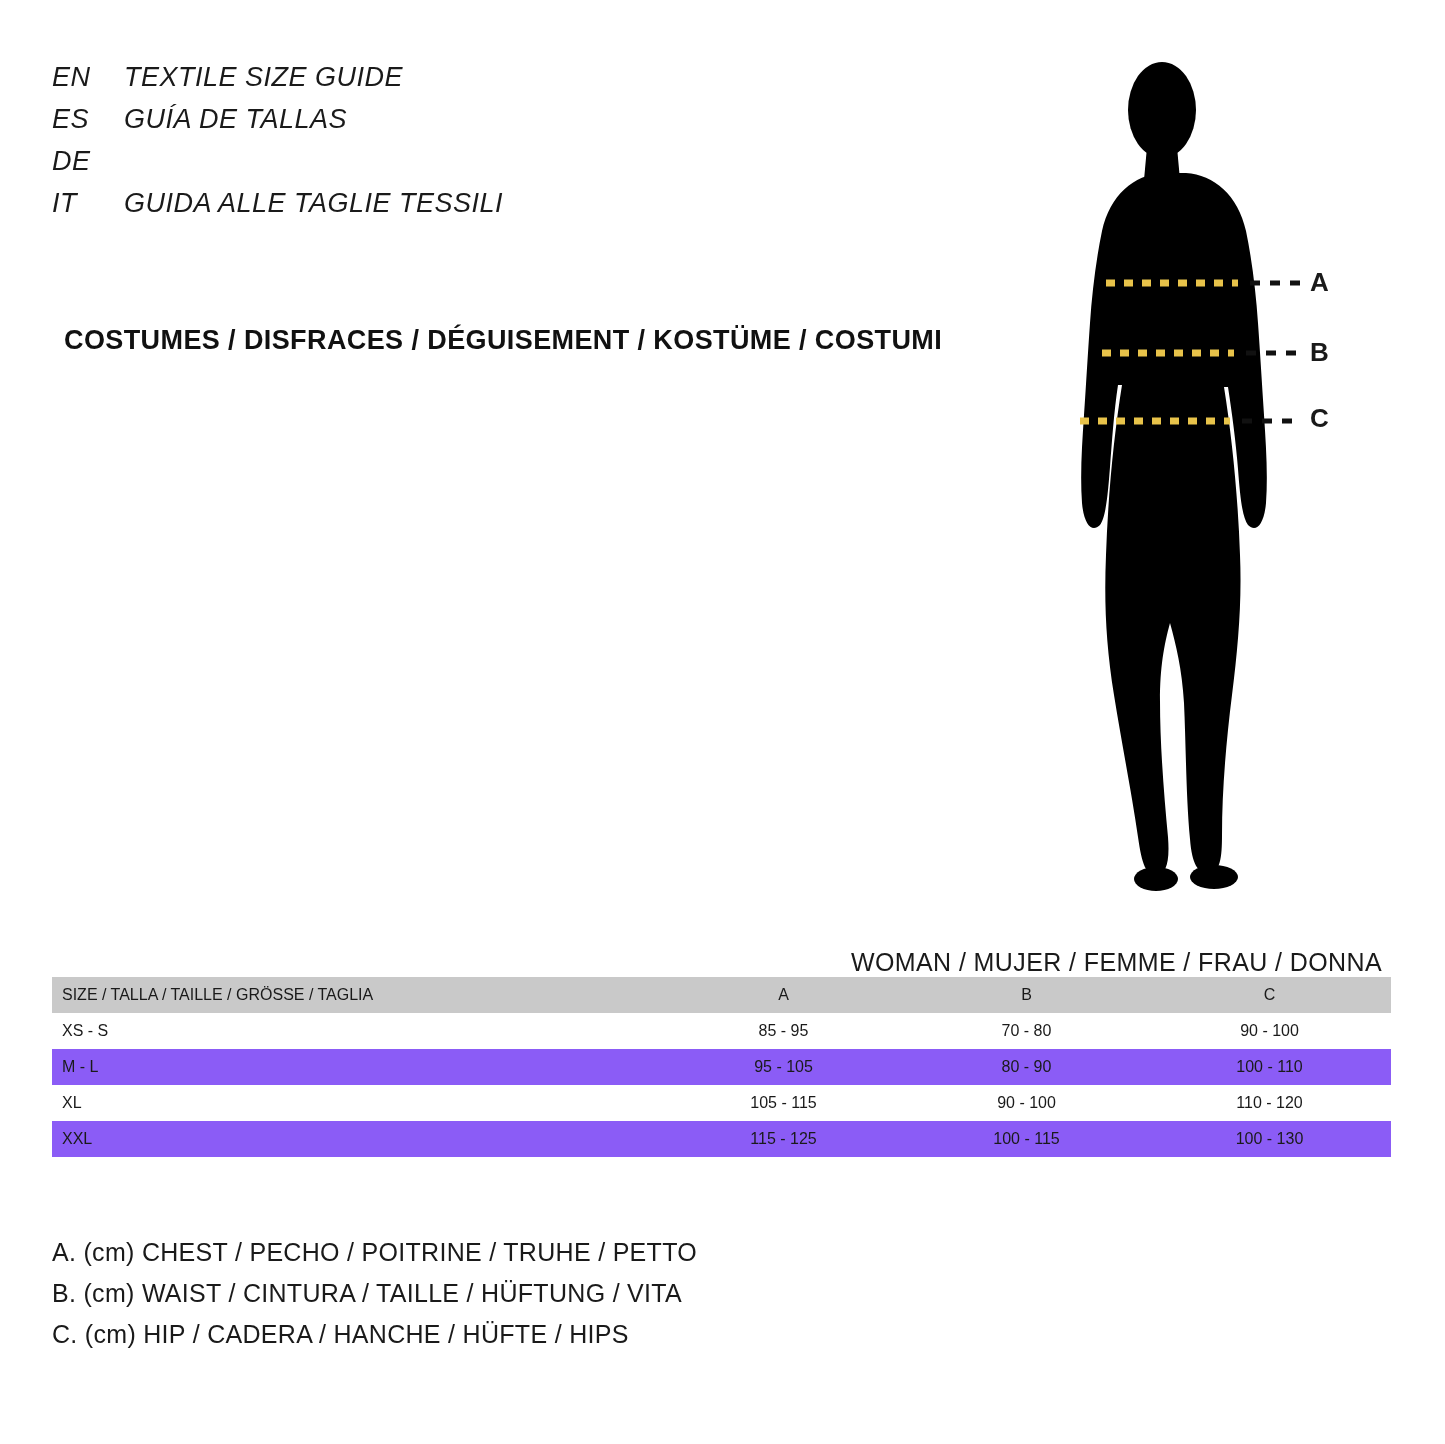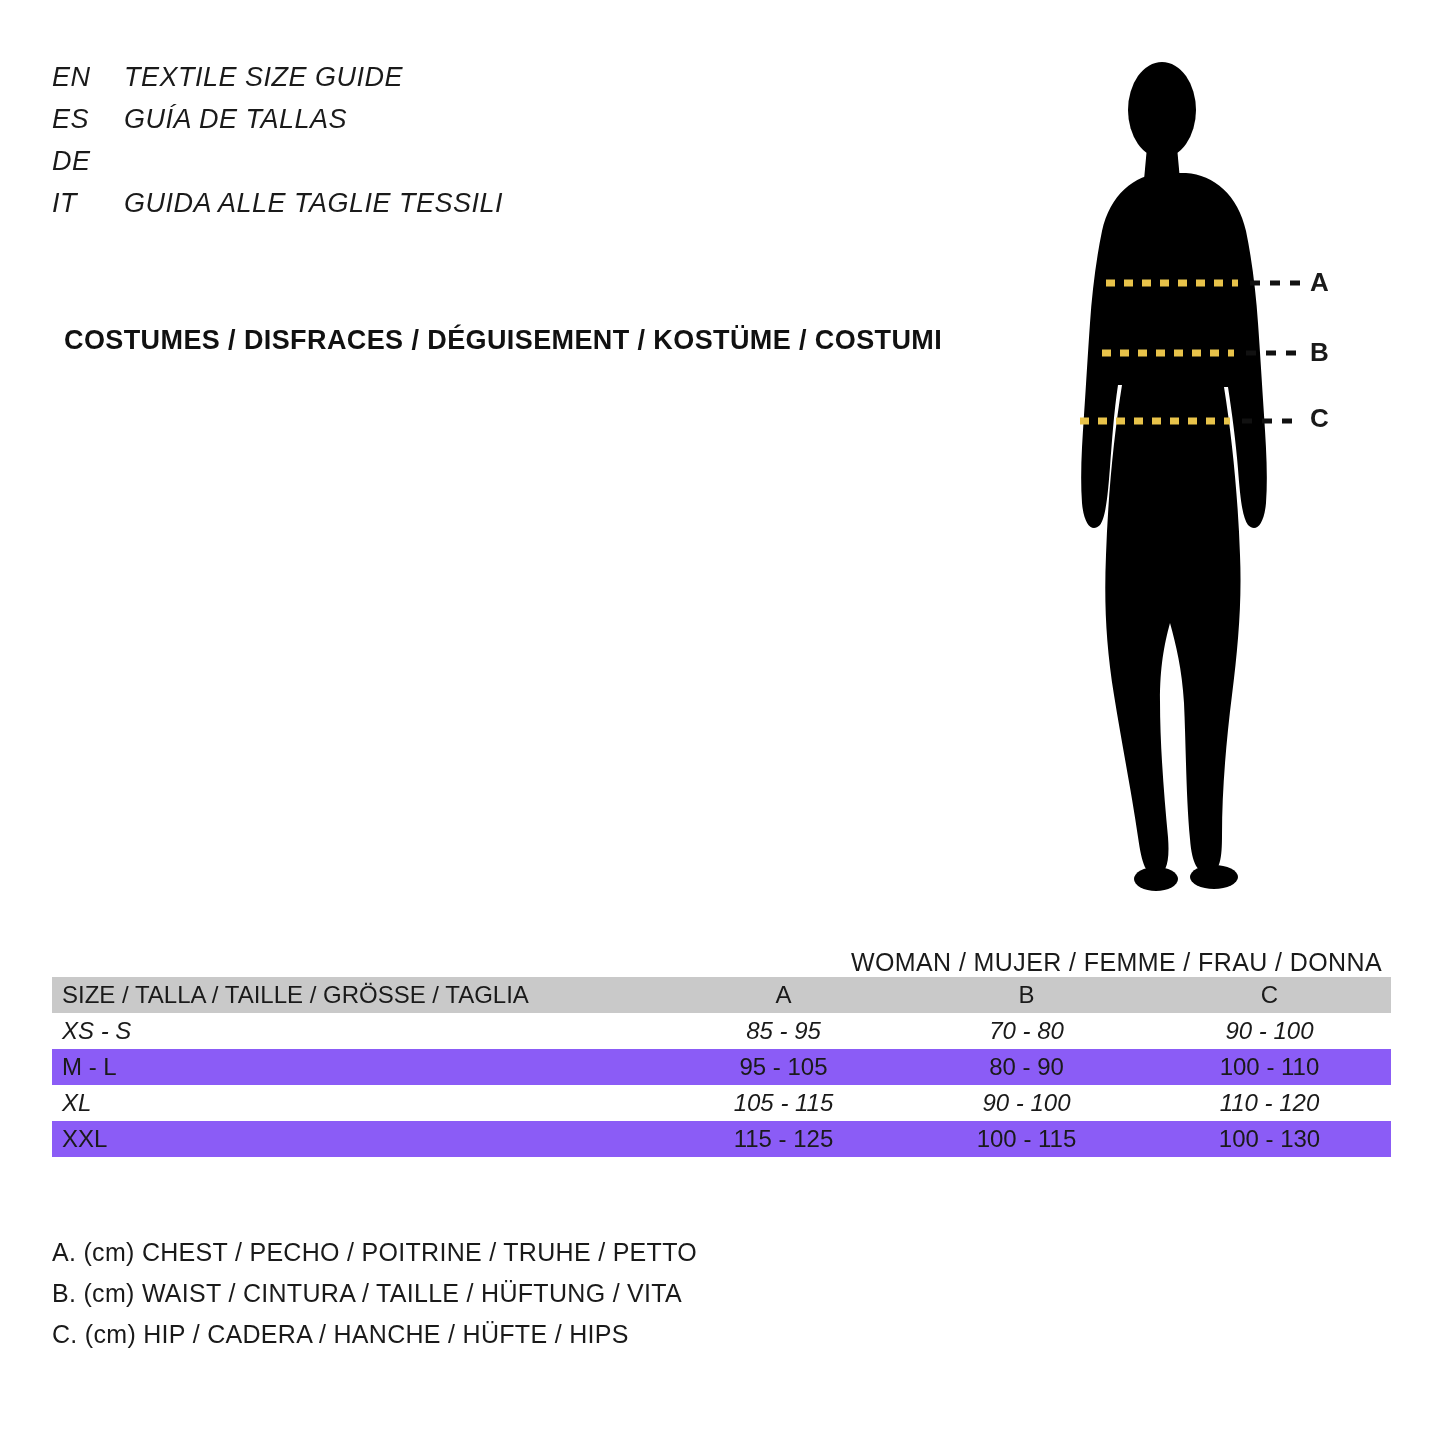--- a/index.html
+++ b/index.html
@@ -89,37 +89,37 @@
     color: #1a1a1a;
     margin-bottom: 0;
     text-align: right;
   }
   table.size-table {
     border-collapse: collapse;
     width: 1330px;
     table-layout: fixed;
   }
   table.size-table th, table.size-table td {
-    font-size: 24px;
+    font-size: 16px;
     font-weight: normal;
     color: #1a1a1a;
     height: 36px;
     padding: 0;
   }
   table.size-table th.label-col, table.size-table td.label-col {
     text-align: left;
     padding-left: 10px;
     width: 600px;
   }
   table.size-table th.val-col, table.size-table td.val-col {
     text-align: center;
     width: 243px;
   }
   tr.head-row { background: #c9c9c9; }
-  tr.row-odd { background: #ffffff; font-style: italic; }
+  tr.row-odd { background: #ffffff; }
   tr.row-even { background: #8b5cf6; }
 
   
   #legend {
     position: absolute;
     left: 52px;
     top: 1238px;
   }
   .legend-row {
     font-size: 25px;

